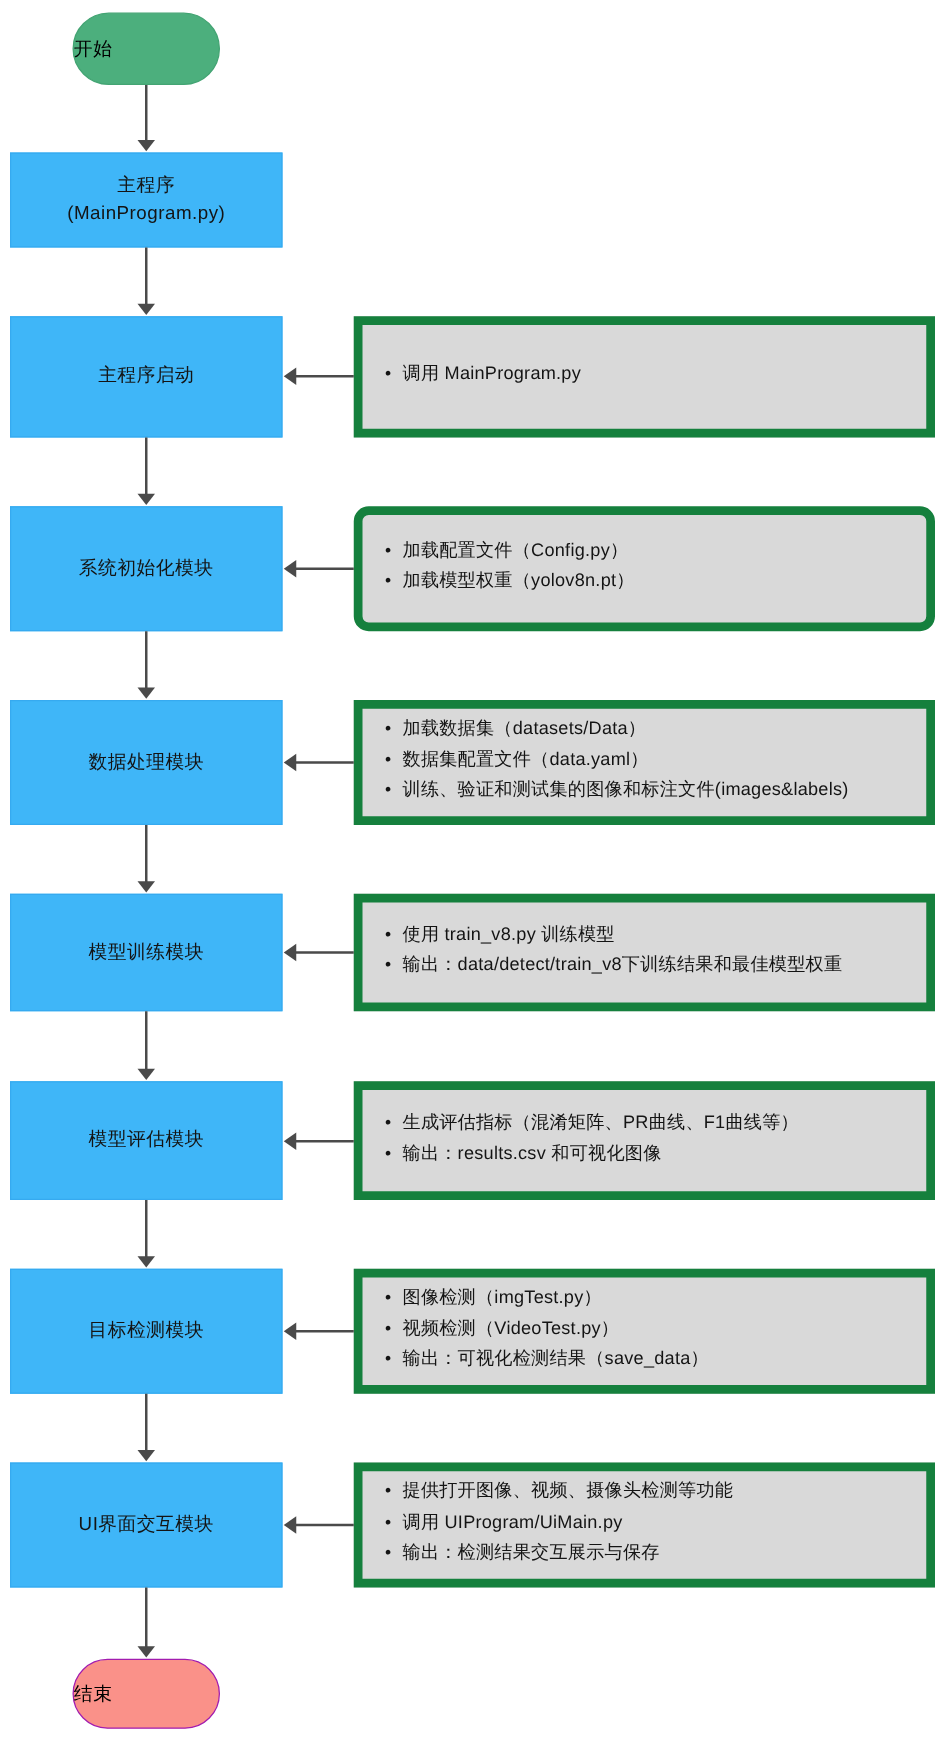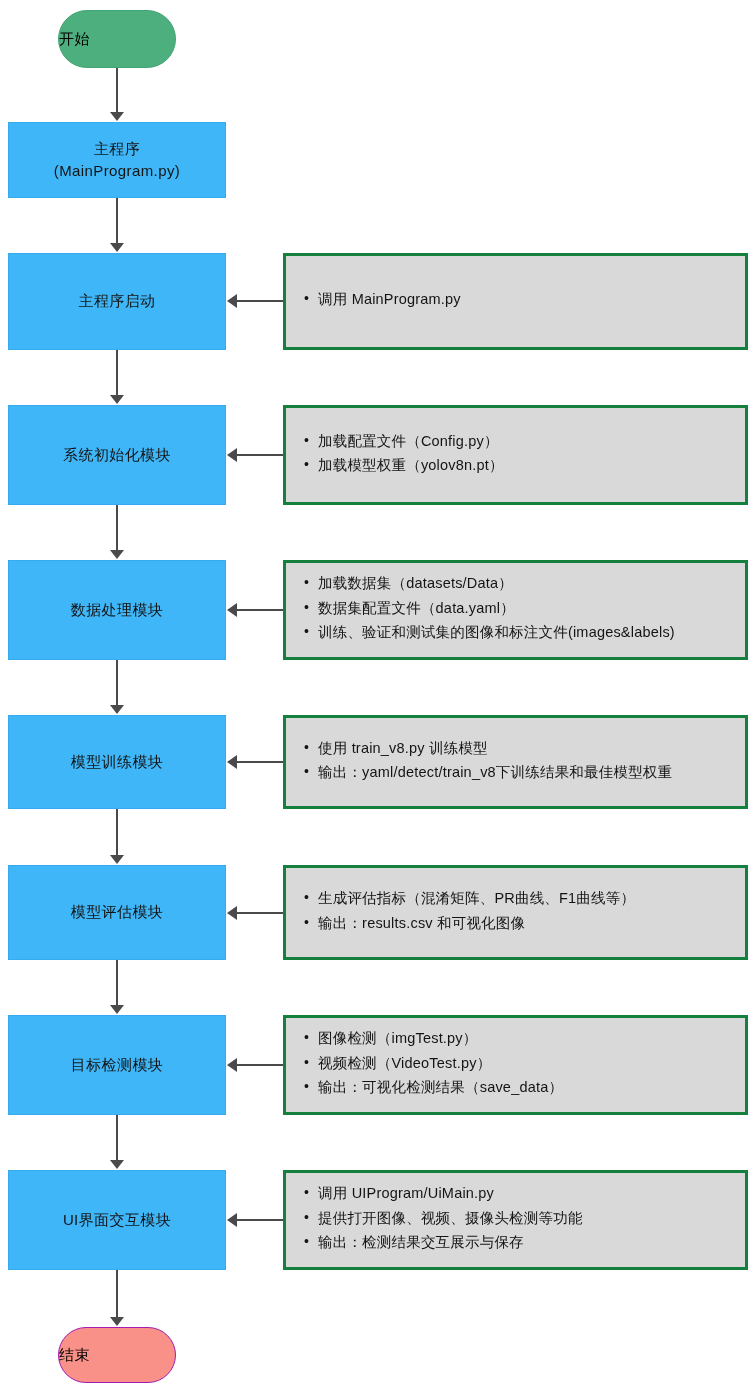--- a/index.html
+++ b/index.html
@@ -60,21 +60,21 @@
     display: block;
     white-space: pre-line;
   }
 
   
   .note {
     position: absolute;
     left: 283px;
     width: 465px;
     background: #d9d9d9;
-    border: 3px solid #15803d;
+    border: 7px solid #15803d;
     box-sizing: border-box;
     display: flex;
     flex-direction: column;
     justify-content: center;
     padding: 0 0 4px 18px;
   }
   .note ul {
     margin: 0;
     padding: 0;
     list-style: none;
@@ -158,21 +158,21 @@
     </ul>
   </div>
   <div class="h-line" style="top:300px;"></div>
   <div class="h-arrow" style="top:294px;"></div>
   <div class="v-line" style="top:350px; height:46px;"></div>
   <div class="v-arrow" style="top:395px;"></div>
 
   <div class="process" style="top:405px; height:100px;">
     <span class="ptext">系统初始化模块</span>
   </div>
-  <div class="note" style="top:405px; height:100px;">
+  <div class="note" style="top:405px; height:100px;border-radius:12px;">
     <ul>
       <li>加载配置文件（Config.py）</li>
       <li>加载模型权重（yolov8n.pt）</li>
     </ul>
   </div>
   <div class="h-line" style="top:454px;"></div>
   <div class="h-arrow" style="top:448px;"></div>
   <div class="v-line" style="top:505px; height:46px;"></div>
   <div class="v-arrow" style="top:550px;"></div>
 
@@ -190,21 +190,21 @@
   <div class="h-arrow" style="top:603px;"></div>
   <div class="v-line" style="top:660px; height:46px;"></div>
   <div class="v-arrow" style="top:705px;"></div>
 
   <div class="process" style="top:715px; height:94px;">
     <span class="ptext">模型训练模块</span>
   </div>
   <div class="note" style="top:715px; height:94px;">
     <ul>
       <li>使用 train_v8.py 训练模型</li>
-      <li>输出：yaml/detect/train_v8下训练结果和最佳模型权重</li>
+      <li>输出：data/detect/train_v8下训练结果和最佳模型权重</li>
     </ul>
   </div>
   <div class="h-line" style="top:761px;"></div>
   <div class="h-arrow" style="top:755px;"></div>
   <div class="v-line" style="top:809px; height:47px;"></div>
   <div class="v-arrow" style="top:855px;"></div>
 
   <div class="process" style="top:865px; height:95px;">
     <span class="ptext">模型评估模块</span>
   </div>
@@ -232,22 +232,22 @@
   <div class="h-line" style="top:1064px;"></div>
   <div class="h-arrow" style="top:1058px;"></div>
   <div class="v-line" style="top:1115px; height:46px;"></div>
   <div class="v-arrow" style="top:1160px;"></div>
 
   <div class="process" style="top:1170px; height:100px;">
     <span class="ptext">UI界面交互模块</span>
   </div>
   <div class="note" style="top:1170px; height:100px;">
     <ul>
+      <li>提供打开图像、视频、摄像头检测等功能</li>
       <li>调用 UIProgram/UiMain.py</li>
-      <li>提供打开图像、视频、摄像头检测等功能</li>
       <li>输出：检测结果交互展示与保存</li>
     </ul>
   </div>
   <div class="h-line" style="top:1219px;"></div>
   <div class="h-arrow" style="top:1213px;"></div>
 
   <div class="v-line" style="top:1270px; height:48px;"></div>
   <div class="v-arrow" style="top:1317px;"></div>
 
   <div class="terminal end" style="left:58px; top:1327px; width:118px; height:56px;">

